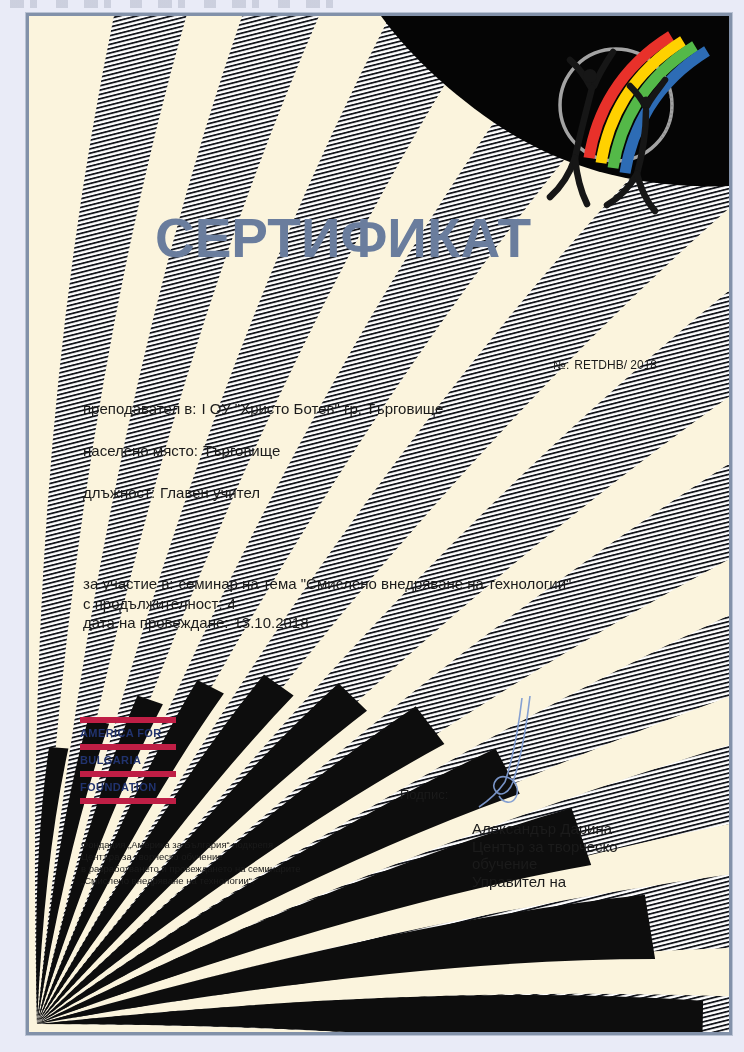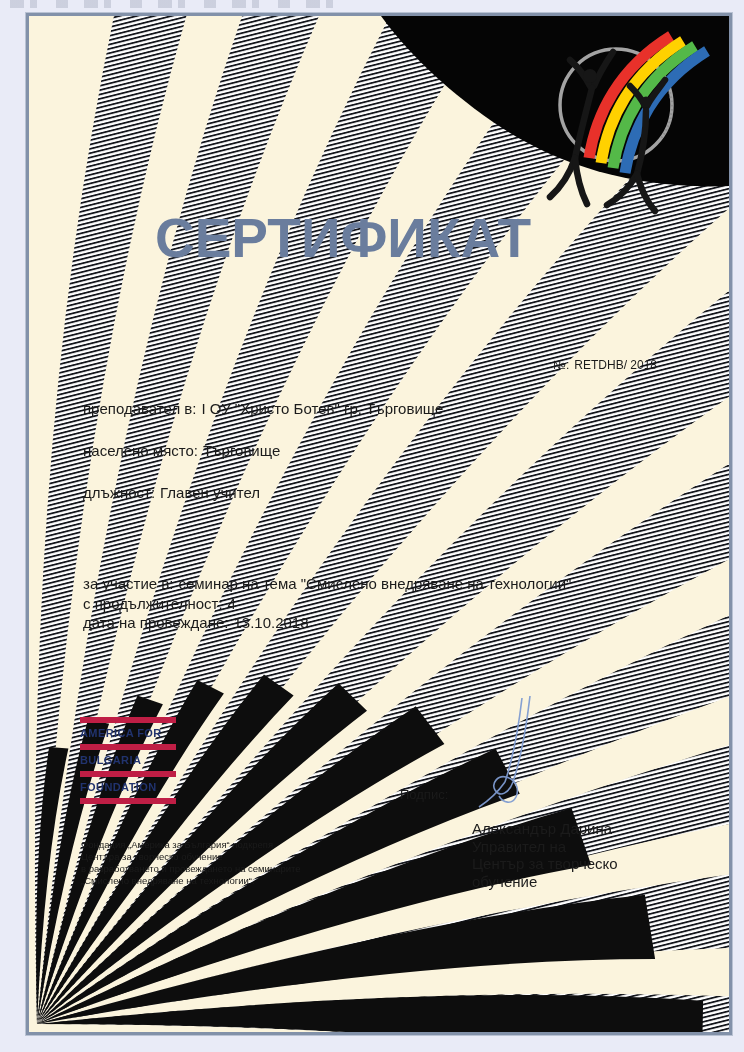--- a/index.html
+++ b/index.html
@@ -140,17 +140,17 @@
       <div>Фондация „Америка за България“ подкрепя</div>
       <div>Центъра за творческо обучение</div>
       <div>в разработването и провеждането на семинарите</div>
       <div>„Смислено внедряване на технологии“.</div>
     </div>
 
     <div class="sign-label">Подпис:</div>
 
     <div class="signatory">
       <div>Александър Дарина</div>
+      <div>Център за творческо обучение</div>
       <div>Управител на</div>
-      <div>Център за творческо обучение</div>
     </div>
   </div>
 </div>
 
 </body></html>

